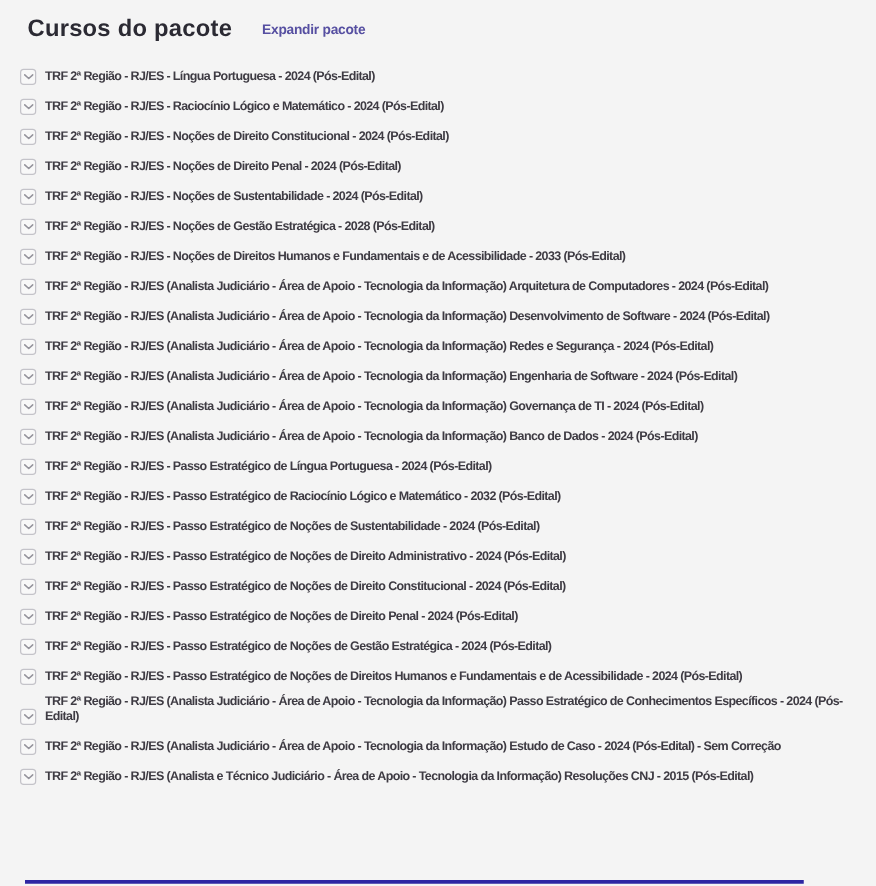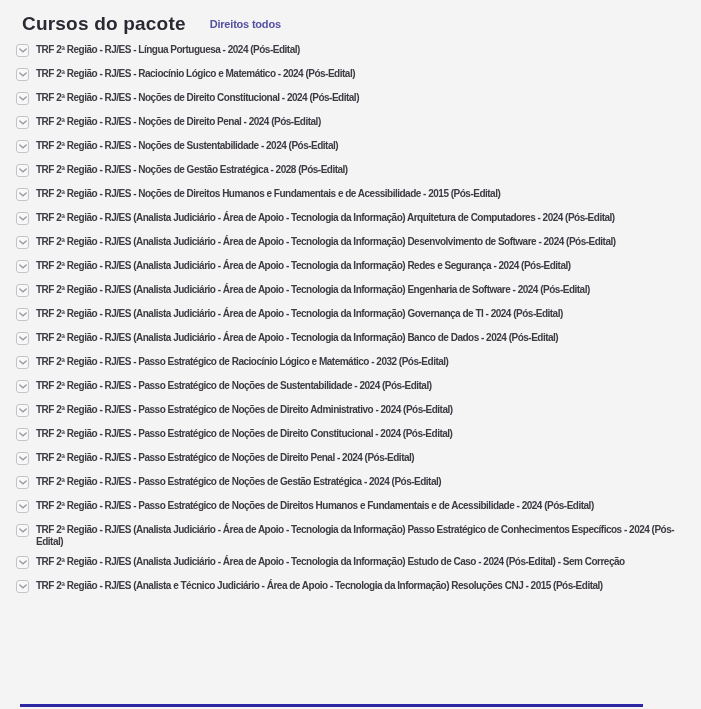--- a/index.html
+++ b/index.html
@@ -34,21 +34,21 @@
     cursor: pointer;
   }
 
   .course-list {
     list-style: none;
     margin-top: 9px;
     padding-left: 16px;
   }
   .course-row {
     display: flex;
-    align-items: flex-start;
+    align-items: flex-end;
     min-height: 24px;
     cursor: pointer;
   }
   .expander-box {
     flex: 0 0 auto;
     width: 13px; height: 13px;
     border: 1px solid #c4c3c9;
     border-radius: 3px;
     background: #f8f8f8;
     display: flex;
@@ -80,21 +80,21 @@
     background: #2e26a3;
   }
 </style>
 </head>
 <body>
 
 <div class="page">
 
   <div class="header">
     <h1 class="page-title">Cursos do pacote</h1>
-    <a class="expand-all">Direitos todos</a>
+    <a class="expand-all">Expandir pacote</a>
   </div>
 
   <ul class="course-list">
       <li class="course-row">
     <span class="expander-box">
       <svg width="8" height="5" viewBox="0 0 10 6">
         <polyline points="1,1 5,4.6 9,1" fill="none" stroke="#95949c" stroke-width="1.6" stroke-linecap="round" stroke-linejoin="round"></polyline>
       </svg>
     </span>
     <span class="course-title">TRF 2ª Região - RJ/ES - Língua Portuguesa - 2024 (Pós-Edital)</span>
@@ -138,21 +138,21 @@
       </svg>
     </span>
     <span class="course-title">TRF 2ª Região - RJ/ES - Noções de Gestão Estratégica - 2028 (Pós-Edital)</span>
   </li>
       <li class="course-row">
     <span class="expander-box">
       <svg width="8" height="5" viewBox="0 0 10 6">
         <polyline points="1,1 5,4.6 9,1" fill="none" stroke="#95949c" stroke-width="1.6" stroke-linecap="round" stroke-linejoin="round"></polyline>
       </svg>
     </span>
-    <span class="course-title">TRF 2ª Região - RJ/ES - Noções de Direitos Humanos e Fundamentais e de Acessibilidade - 2015 (Pós-Edital)</span>
+    <span class="course-title">TRF 2ª Região - RJ/ES - Noções de Direitos Humanos e Fundamentais e de Acessibilidade - 2033 (Pós-Edital)</span>
   </li>
       <li class="course-row">
     <span class="expander-box">
       <svg width="8" height="5" viewBox="0 0 10 6">
         <polyline points="1,1 5,4.6 9,1" fill="none" stroke="#95949c" stroke-width="1.6" stroke-linecap="round" stroke-linejoin="round"></polyline>
       </svg>
     </span>
     <span class="course-title">TRF 2ª Região - RJ/ES (Analista Judiciário - Área de Apoio - Tecnologia da Informação) Arquitetura de Computadores - 2024 (Pós-Edital)</span>
   </li>
       <li class="course-row">
@@ -194,20 +194,28 @@
       </svg>
     </span>
     <span class="course-title">TRF 2ª Região - RJ/ES (Analista Judiciário - Área de Apoio - Tecnologia da Informação) Banco de Dados - 2024 (Pós-Edital)</span>
   </li>
       <li class="course-row">
     <span class="expander-box">
       <svg width="8" height="5" viewBox="0 0 10 6">
         <polyline points="1,1 5,4.6 9,1" fill="none" stroke="#95949c" stroke-width="1.6" stroke-linecap="round" stroke-linejoin="round"></polyline>
       </svg>
     </span>
+    <span class="course-title">TRF 2ª Região - RJ/ES - Passo Estratégico de Língua Portuguesa - 2024 (Pós-Edital)</span>
+  </li>
+      <li class="course-row">
+    <span class="expander-box">
+      <svg width="8" height="5" viewBox="0 0 10 6">
+        <polyline points="1,1 5,4.6 9,1" fill="none" stroke="#95949c" stroke-width="1.6" stroke-linecap="round" stroke-linejoin="round"></polyline>
+      </svg>
+    </span>
     <span class="course-title">TRF 2ª Região - RJ/ES - Passo Estratégico de Raciocínio Lógico e Matemático - 2032 (Pós-Edital)</span>
   </li>
       <li class="course-row">
     <span class="expander-box">
       <svg width="8" height="5" viewBox="0 0 10 6">
         <polyline points="1,1 5,4.6 9,1" fill="none" stroke="#95949c" stroke-width="1.6" stroke-linecap="round" stroke-linejoin="round"></polyline>
       </svg>
     </span>
     <span class="course-title">TRF 2ª Região - RJ/ES - Passo Estratégico de Noções de Sustentabilidade - 2024 (Pós-Edital)</span>
   </li>

